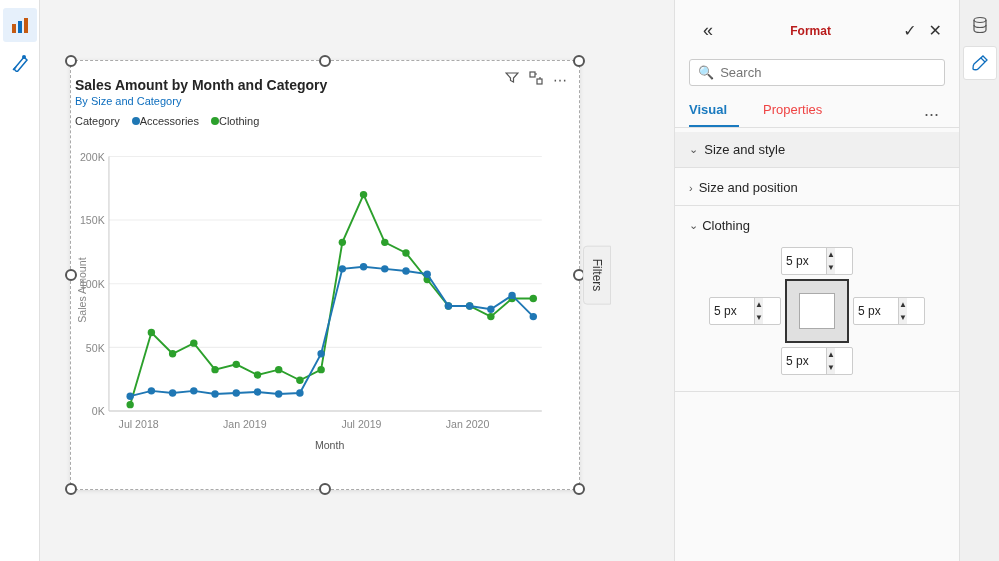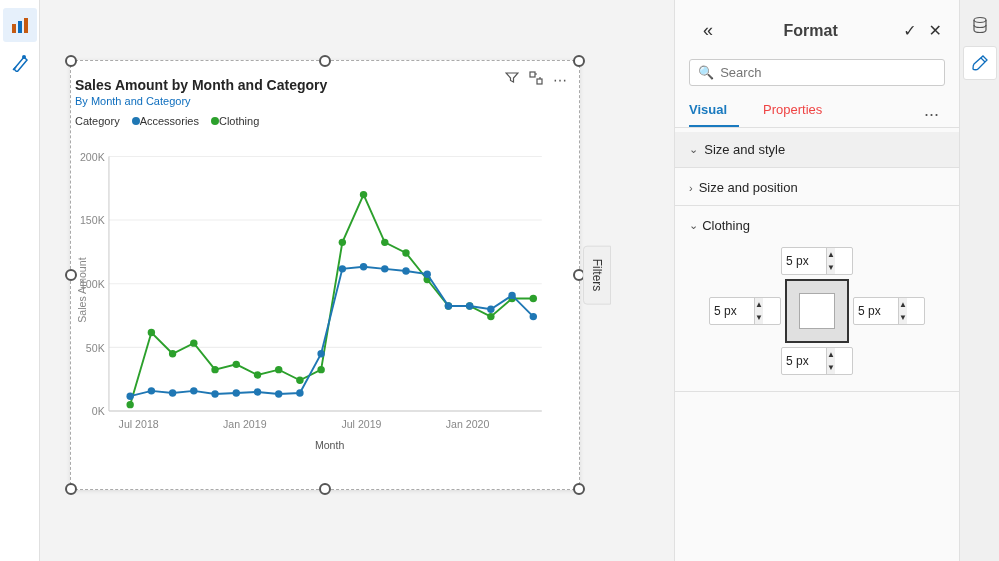--- a/index.html
+++ b/index.html
@@ -162,23 +162,23 @@
 
     
     .panel-header {
       display: flex;
       align-items: center;
       justify-content: space-between;
       padding: 10px 14px 0 14px;
       background: #fafafa;
     }
     .panel-title {
-      font-size: 16px;
+      font-size: 12px;
       font-weight: 600;
-      color: #404040;
+      color: #b91c1c;
     }
     .panel-header-actions {
       display: flex;
       align-items: center;
       gap: 6px;
     }
     .panel-header-btn {
       background: none;
       border: none;
       cursor: pointer;
@@ -423,21 +423,21 @@
             <rect x="8" y="8" width="5" height="5" fill="none" stroke="#555" stroke-width="1.2"></rect>
             <line x1="6" y1="3" x2="8" y2="3" stroke="#555" stroke-width="1.2"></line>
             <line x1="11" y1="6" x2="11" y2="8" stroke="#555" stroke-width="1.2"></line>
           </svg>
       </button>
       <button class="chart-toolbar-btn">⋯</button>
     </div>
 
     <div class="chart-content">
       <div class="chart-title">Sales Amount by Month and Category</div>
-      <div class="chart-subtitle">By Month and Category</div>
+      <div class="chart-subtitle">By Size and Category</div>
       <div class="chart-legend">
         <span>Category</span>
         <div class="legend-item">
           <div class="legend-dot" style="background:#1f77b4;"></div>
           <span>Accessories</span>
         </div>
         <div class="legend-item">
           <div class="legend-dot" style="background:#2ca02c;"></div>
           <span>Clothing</span>
         </div>

